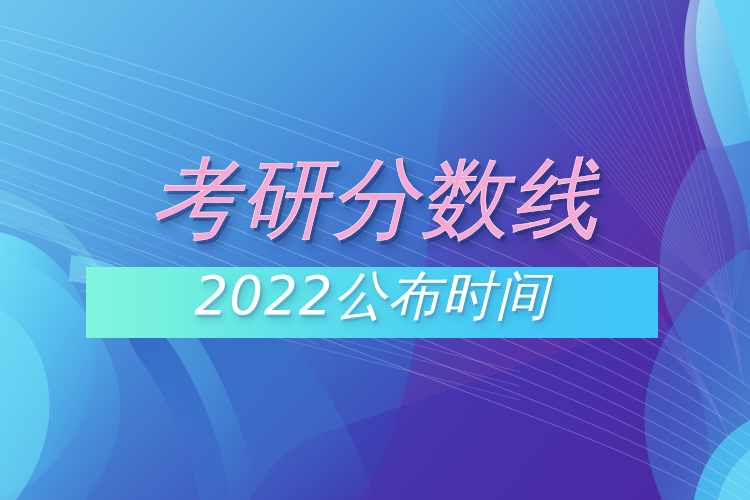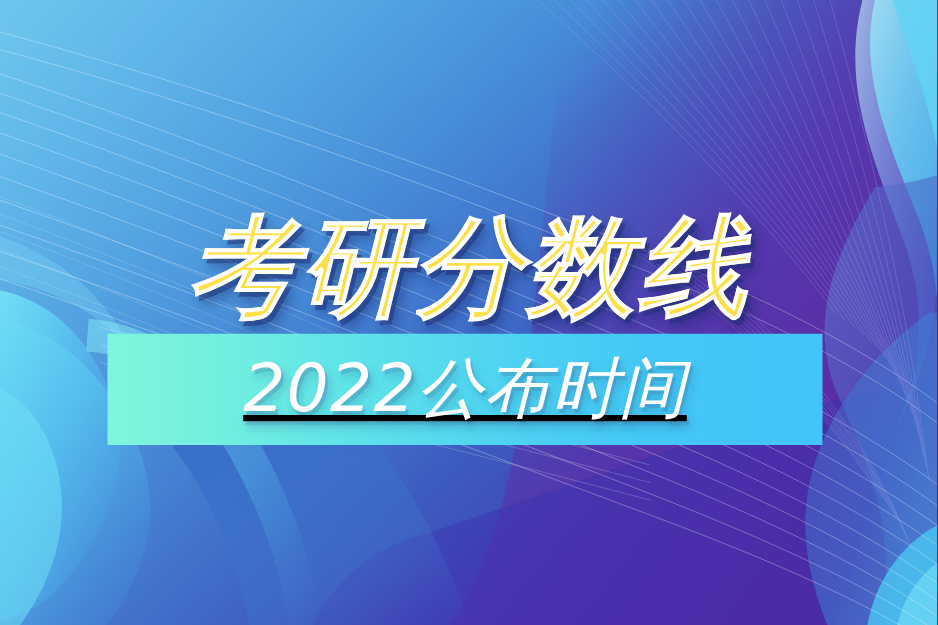--- a/index.html
+++ b/index.html
@@ -27,53 +27,52 @@
   #title-wrap {
     position: absolute;
     left: 0;
     top: 148px;
     width: 750px;
     text-align: center;
     pointer-events: none;
   }
   #main-title {
     display: inline-block;
-    margin: 18px;
+    margin: 3px;
     font-family: "DejaVu Sans", "Liberation Sans", sans-serif;
     font-size: 88px;
     line-height: 96px;
-    font-weight: 700;
+    font-weight: 400;
     font-style: italic;
-    color: #fde047;
+    color: #f9a8d4;
     letter-spacing: 2px;
     white-space: nowrap;
     text-shadow:
        3px 4px 0 rgba(30,45,120,0.50),
        5px 7px 9px rgba(20,30,90,0.42);
     -webkit-text-stroke: 0.5px #ffffff;
   }
 
   
   #subtitle-bar {
     position: absolute;
     left: 86px;
     top: 267px;
     width: 572px;
-    height: 89px;
+    height: 71px;
     background: linear-gradient(90deg,
         #80f5dc 0%,
         #74f0de 14%,
         #5fe3e9 34%,
         #4ed3f2 56%,
         #44c8f6 74%,
         #41c4f7 100%);
     display: flex;
-    align-items: center;
+    align-items: flex-start;
     justify-content: center;
-    text-decoration: underline;
   }
   #subtitle-text {
     margin: 0;
     font-family: "DejaVu Sans", "Liberation Sans", sans-serif;
     font-size: 53px;
     line-height: 58px;
     font-weight: 400;
     font-style: italic;
     color: #ffffff;
     letter-spacing: 1px;

